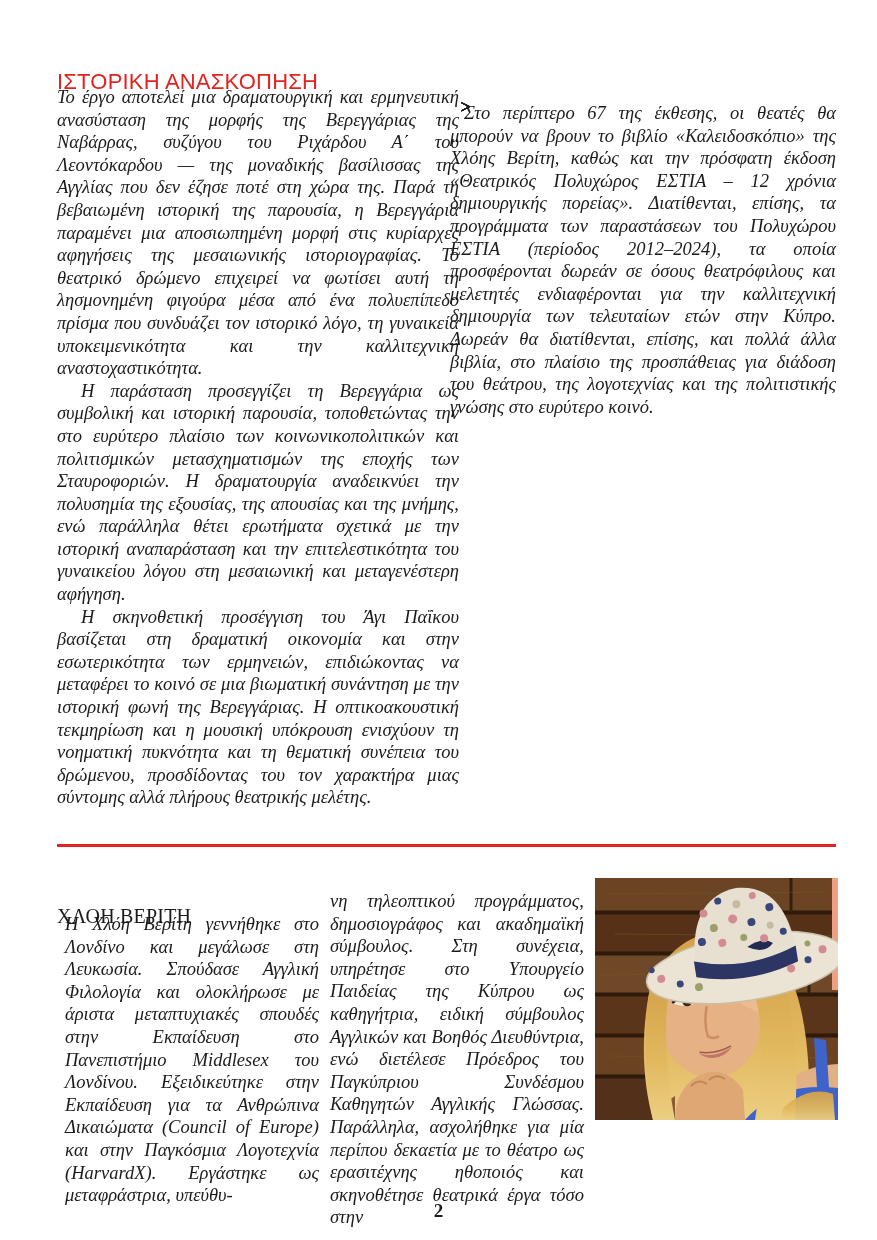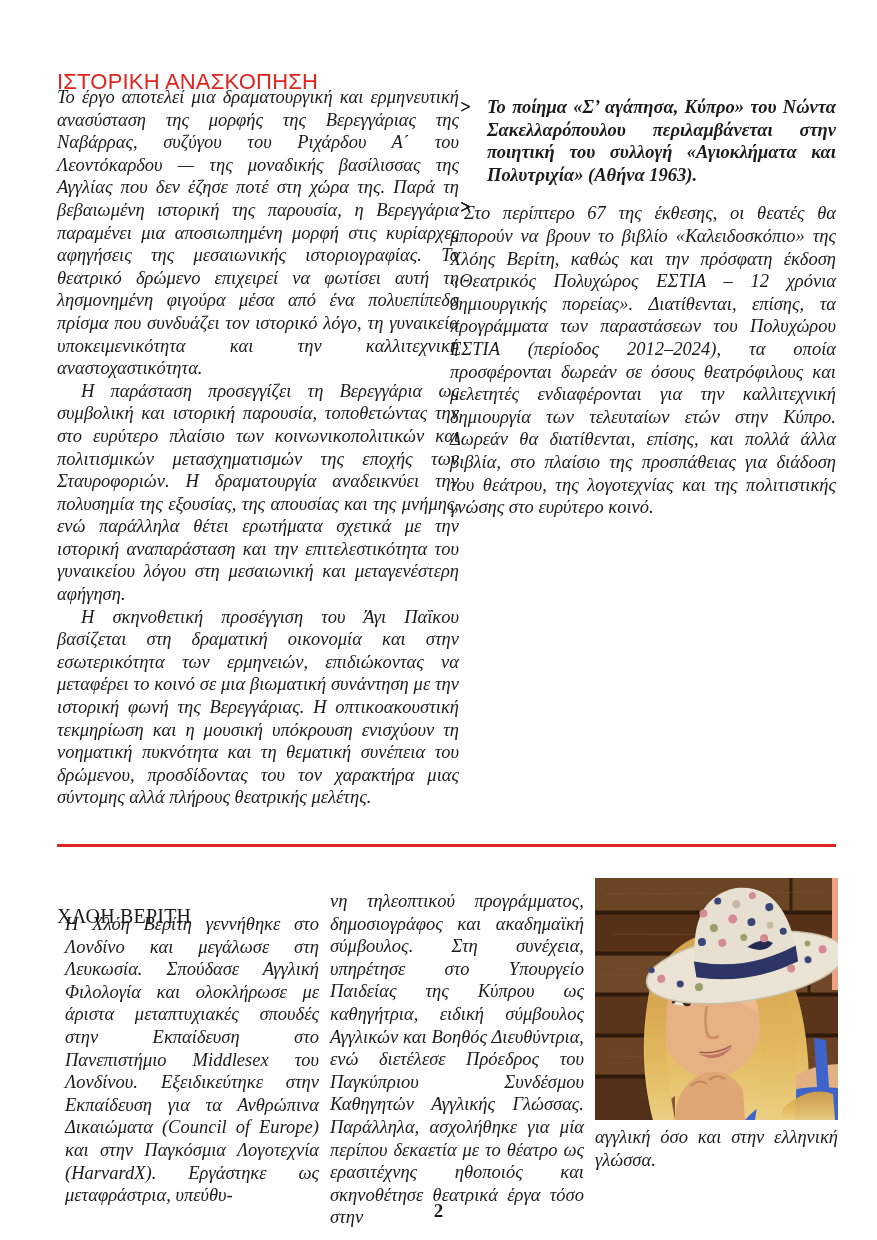--- a/index.html
+++ b/index.html
@@ -69,21 +69,20 @@
     <p class="indented">Η σκηνοθετική προσέγγιση του Άγι Παΐκου βασίζεται στη δραματική οικονομία και στην εσωτερικότητα των ερμηνειών, επιδιώκοντας να μεταφέρει το κοινό σε μια βιωματική συνάντηση με την ιστορική φωνή της Βερεγγάριας. Η οπτικοακουστική τεκμηρίωση και η μουσική υπόκρουση ενισχύουν τη νοηματική πυκνότητα και τη θεματική συνέπεια του δρώμενου, προσδίδοντας του τον χαρακτήρα μιας σύντομης αλλά πλήρους θεατρικής μελέτης.</p>
   </div>
 
   <div class="right-col body-text">
     <ul class="bullet-list">
       <li>
         <span class="marker">&gt;</span>
       </li>
       <li>
         <span class="marker">&gt;</span>
-        <span>Το ποίημα «Σ’ αγάπησα, Κύπρο» του Νώντα Σακελλαρόπουλου περιλαμβάνεται στην ποιητική του συλλογή «Αγιοκλήματα και Πολυτριχία» (Αθήνα 1963).</span>
       </li>
       <li>
         <span class="marker">&gt;</span>
       </li>
       <li>
         <span class="marker">&gt;</span>
       </li>
       <li>
         <span class="marker">&gt;</span>
       </li>
@@ -201,17 +200,16 @@
             <circle cx="208" cy="92" r="3.5" fill="#3a4679"></circle>
               <circle cx="224" cy="84" r="4" fill="#d28b95"></circle>
             <circle cx="210" cy="76" r="3" fill="#9aa06b"></circle>
               <circle cx="52" cy="78" r="3" fill="#3a4679"></circle>
           </g>
         </g>
       </g>
     </svg>
   </figure>
 
-  <div class="bio-caption body-text">αγγλική όσο και στην ελληνική γλώσσα.</div>
 
   <div class="page-number">2</div>
 
 </div>
 
 </body></html>

